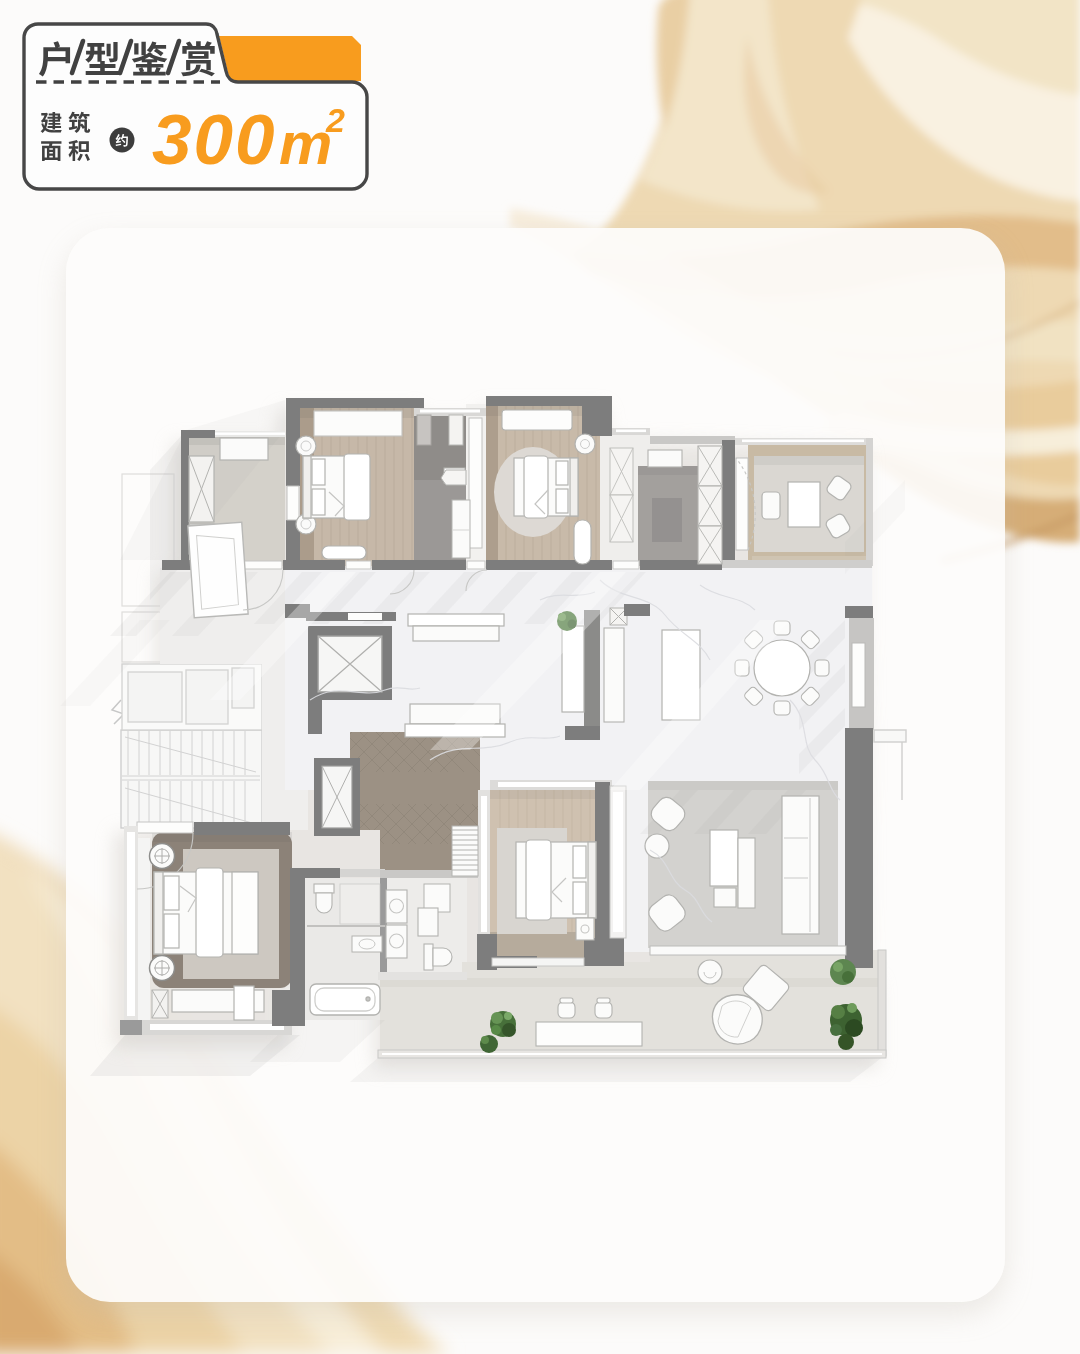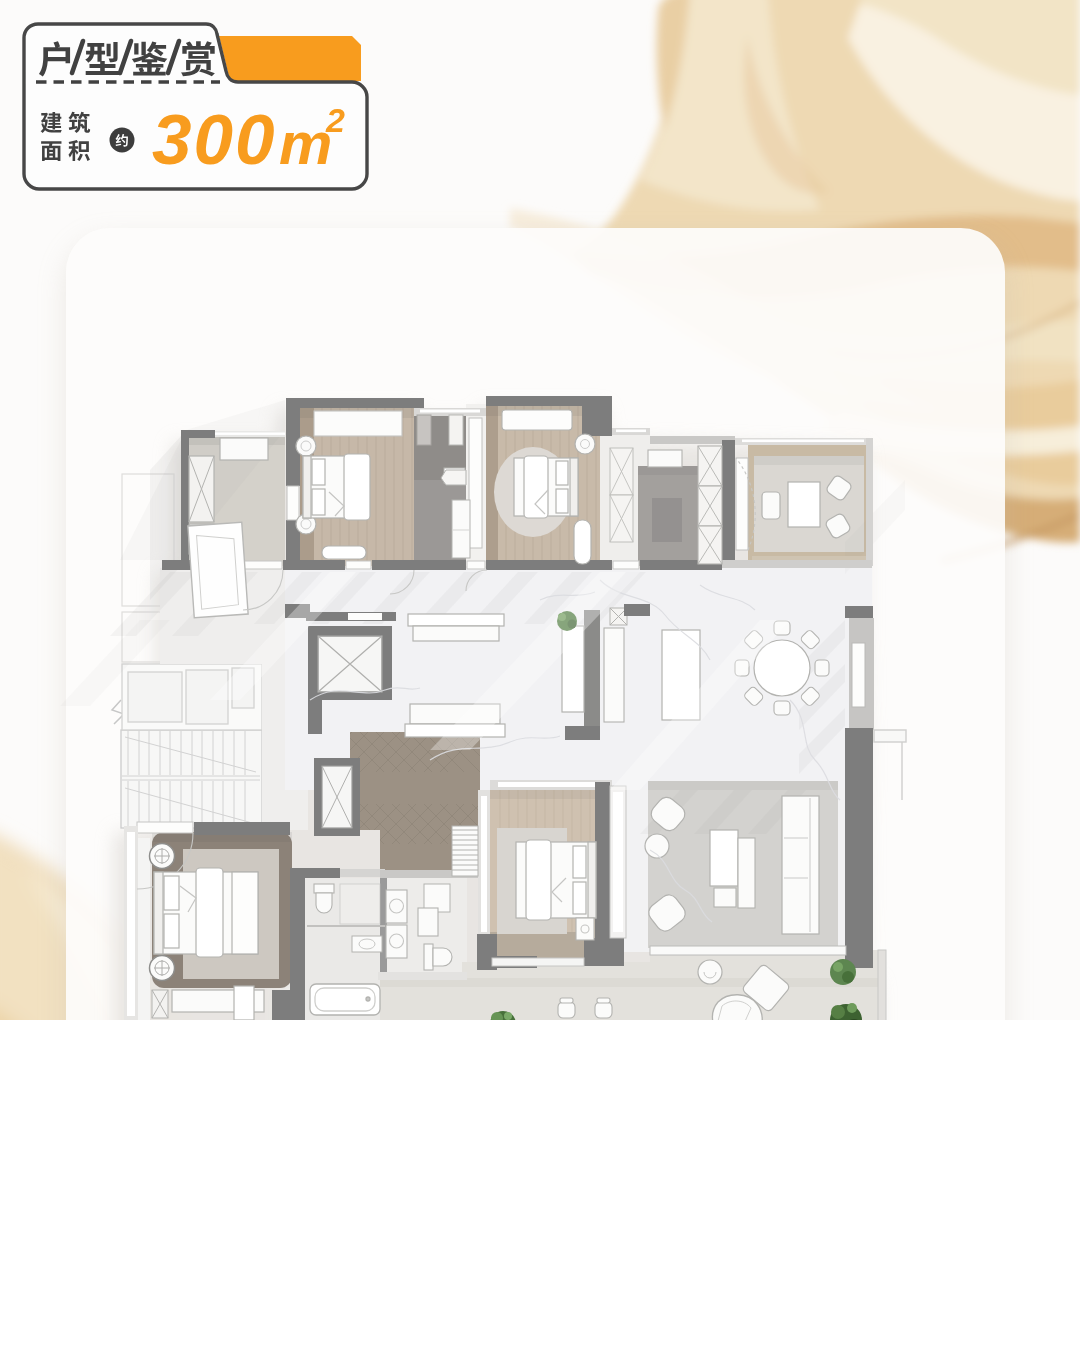--- a/index.html
+++ b/index.html
@@ -1,16 +1,16 @@
 <!DOCTYPE html>
 <html><head>
 <meta charset="utf-8">
 <style>
 html,body{margin:0;padding:0;}
-.page{position:relative;width:1080px;height:1020px;background:#fcfbfa;overflow:hidden;font-family:"Liberation Sans",sans-serif;}
+.page{position:relative;width:1080px;height:1354px;background:#fcfbfa;overflow:hidden;font-family:"Liberation Sans",sans-serif;}
 .abs{position:absolute;}
 </style>
 </head>
 <body>
 <div class="page">
 
 <svg class="abs" style="left:0;top:0" width="1080" height="1354" viewBox="0 0 1080 1354">
 <defs>
 <filter id="soft4" x="-30%" y="-30%" width="160%" height="160%">
           <feGaussianBlur stdDeviation="4"></feGaussianBlur>

